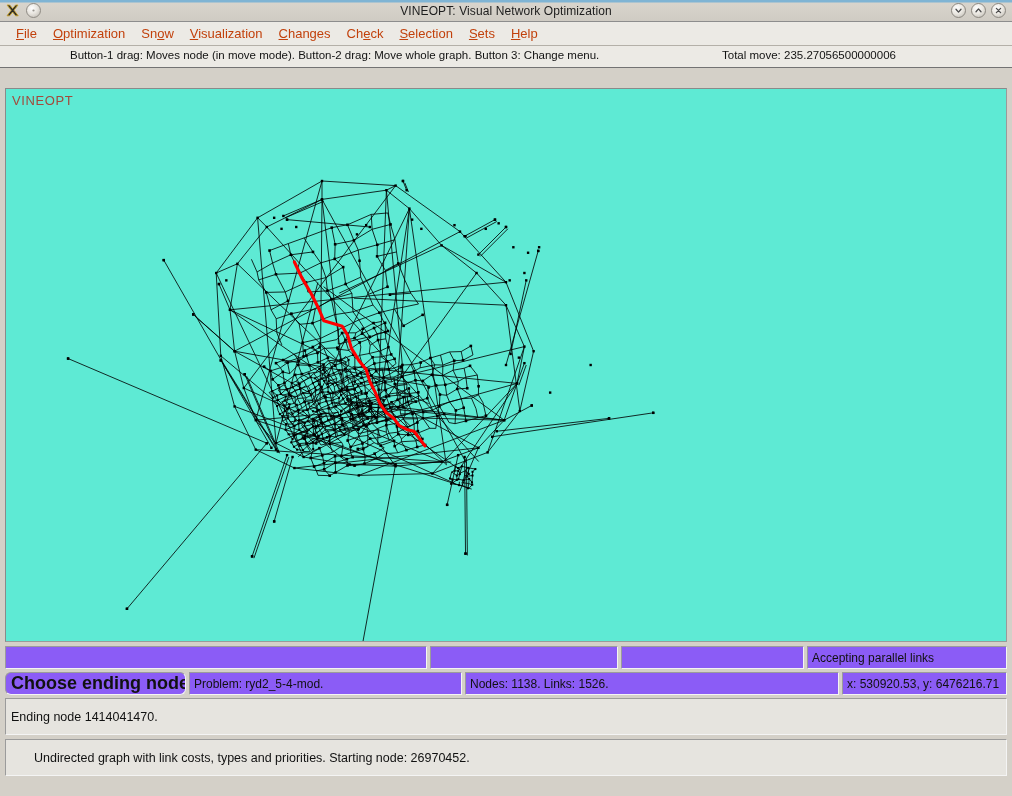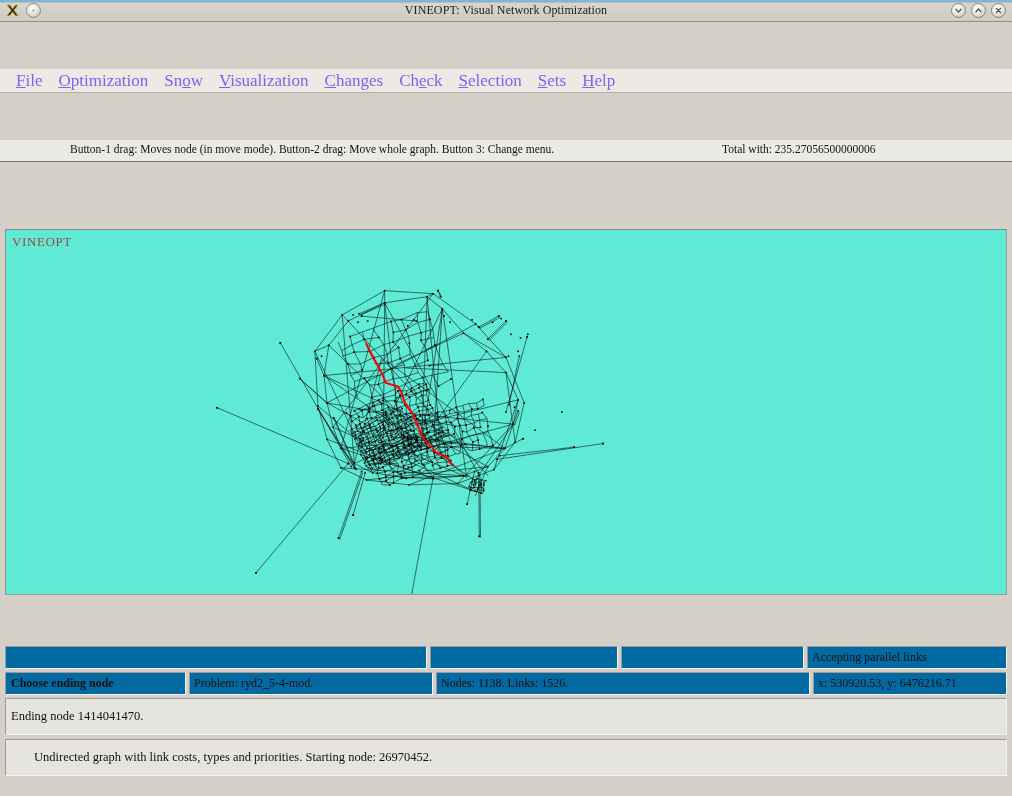--- a/index.html
+++ b/index.html
@@ -10,22 +10,21 @@
   }
   #app {
     position: relative;
     width: 1012px;
     height: 796px;
     background: #d4d0c8;
     overflow: hidden;
     box-sizing: border-box;
     display: flex;
     flex-direction: column;
-    font-family: Liberation Serif, serif;
-    gap: 47px;
+    font-family: Liberation Sans, sans-serif;
   }
 
   
   .titlebar {
     height: 22px;
     flex: 0 0 22px;
     background: linear-gradient(to bottom, #7fb4d4 0px, #7fb4d4 2px, #d8d4cc 3px, #cfcbc3 100%);
     border-bottom: 1px solid #8d8d8d;
     display: flex;
     align-items: center;
@@ -85,22 +84,22 @@
     flex: 0 0 24px;
     height: 24px;
     background: #eceae5;
     border-bottom: 1px solid #b4b0a8;
     display: flex;
     align-items: center;
     padding-left: 8px;
     box-sizing: border-box;
   }
   .menu-item {
-    font-size: 17px;
-    color: #8b5cf6;
+    font-size: 13px;
+    color: #c2410c;
     padding: 2px 8px;
     cursor: default;
     white-space: nowrap;
   }
   .mn { text-decoration: underline; }
 
   
   .infobar {
     flex: 0 0 22px;
     height: 22px;
@@ -162,43 +161,43 @@
     padding: 4px 5px 5px 5px;
     box-sizing: border-box;
     background: #d4d0c8;
   }
   .panelrow {
     display: flex;
     gap: 3px;
     margin-bottom: 3px;
   }
   .panel {
-    background: #0369a1;
+    background: #8b5cf6;
     border: 1px solid;
     border-color: #8f8f8f #ffffff #ffffff #8f8f8f;
     box-sizing: border-box;
     height: 23px;
     display: flex;
     align-items: center;
     padding: 0 4px;
     font-size: 12px;
     color: #111;
     overflow: hidden;
     white-space: nowrap;
   }
   .panel.sunken {
     border-color: #9b9b9b #f4f4f4 #f4f4f4 #9b9b9b;
   }
   .row1 .p1 { width: 422px; }
   .row1 .p2 { width: 188px; }
   .row1 .p3 { width: 183px; }
   .row1 .p4 { flex: 1 1 auto; }
 
-  .row2 .s1 { width: 181px; font-weight: bold; font-size: 12px; padding-left: 5px; }
-  .row2 .s2 { width: 244px; }
+  .row2 .s1 { width: 181px; font-weight: bold; font-size: 18px; padding-left: 5px; border-radius: 6px; }
+  .row2 .s2 { width: 273px; }
   .row2 .s3 { width: 374px; }
   .row2 .s4 { flex: 1 1 auto; text-align: center; }
 
   .msgrow {
     height: 37px;
     background: #e6e4df;
     border: 1px solid;
     border-color: #9b9b9b #f4f4f4 #f4f4f4 #9b9b9b;
     box-sizing: border-box;
     display: flex;
@@ -257,21 +256,21 @@
       <div class="menu-item"><span class="mn">V</span>isualization</div>
       <div class="menu-item"><span class="mn">C</span>hanges</div>
       <div class="menu-item">Ch<span class="mn">e</span>ck</div>
       <div class="menu-item"><span class="mn">S</span>election</div>
       <div class="menu-item"><span class="mn">S</span>ets</div>
       <div class="menu-item"><span class="mn">H</span>elp</div>
     </div>
 
   <div class="infobar">
     <div class="hint">Button-1 drag: Moves node (in move mode). Button-2 drag: Move whole graph. Button 3: Change menu.</div>
-    <div class="cost">Total with: 235.27056500000006</div>
+    <div class="cost">Total move: 235.27056500000006</div>
   </div>
 
   <div class="canvas-wrap">
     <div class="canvas-label">VINEOPT</div>
     <svg id="graph-svg" preserveAspectRatio="xMidYMid meet" viewBox="0 0 1000 600">
         <g stroke="#000000" stroke-width="0.9" fill="none">
           <line x1="223.3" y1="185.1" x2="229.4" y2="198.9"></line>
           <line x1="243.0" y1="175.6" x2="263.4" y2="168.0"></line>
           <line x1="243.0" y1="175.6" x2="246.3" y2="189.2"></line>
           <line x1="263.4" y1="168.0" x2="280.4" y2="161.9"></line>

